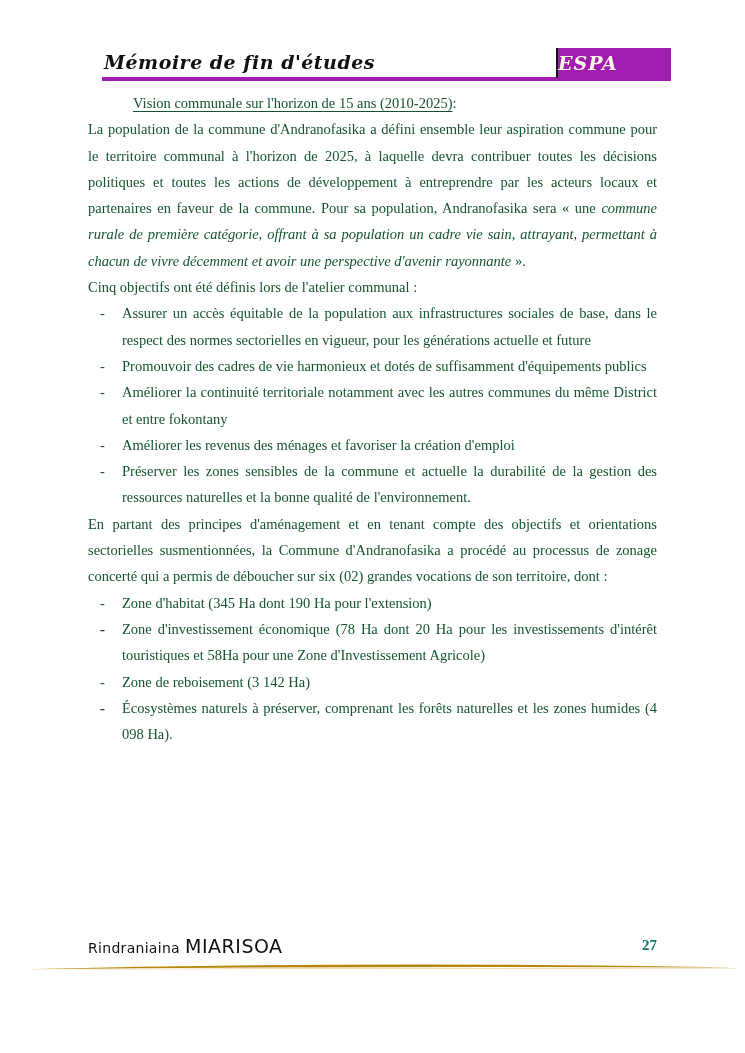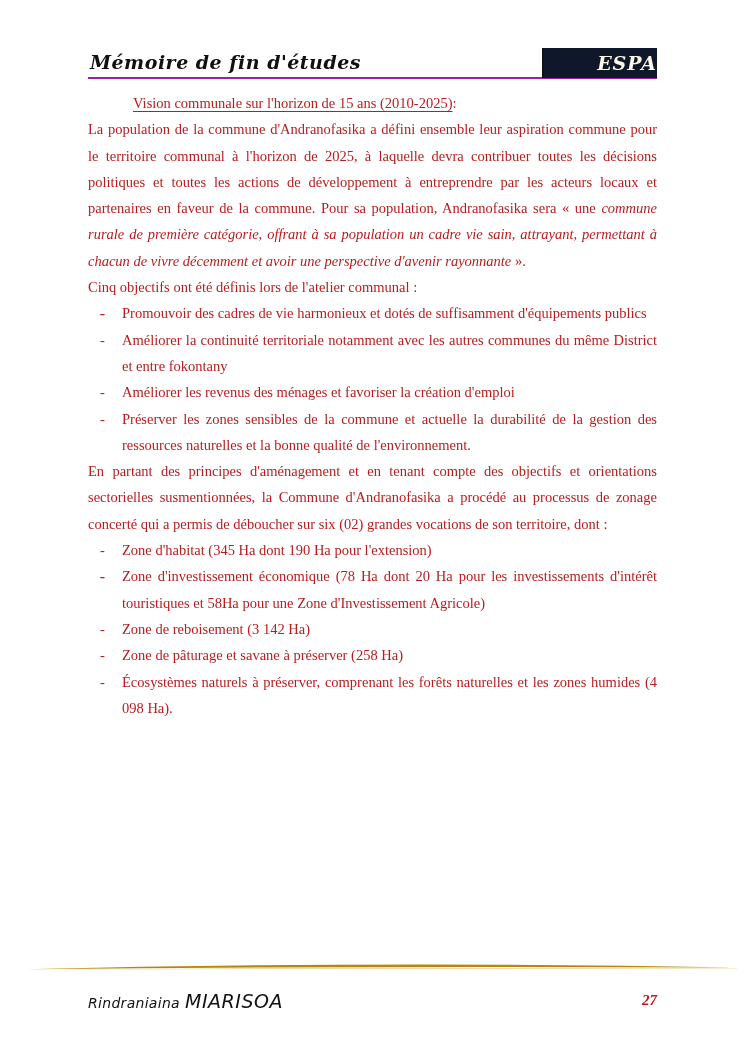--- a/index.html
+++ b/index.html
@@ -6,77 +6,77 @@
   .page{
     position:relative;
     width:745px;height:1053px;
     background:#ffffff;
     font-family:"Liberation Serif","DejaVu Serif",serif;
     color:#1a1a1a;
     overflow:hidden;
   }
   
   .header{
-    position:absolute;top:40px;left:88px;width:569px;height:37px;
-    border-bottom:2px solid #a21caf;
+    position:absolute;top:40px;left:102px;width:569px;height:37px;
+    border-bottom:4px solid #a21caf;
   }
   .header-title{
     position:absolute;left:2px;bottom:4px;
     font-family:"DejaVu Serif",serif;
     font-style:italic;font-weight:bold;
     font-size:19px;letter-spacing:.5px;color:#111;
     white-space:nowrap;
   }
   .logo-box{
     position:absolute;right:0;bottom:-1px;
     width:113px;height:30px;
-    background:#0f172a;
+    background:#a21caf;
     border-left:2px solid #111;
-    display:flex;align-items:center;justify-content:flex-end;
+    display:flex;align-items:center;justify-content:flex-start;
   }
   .logo-box span{
     font-family:"DejaVu Serif",serif;
     font-style:italic;font-weight:bold;
     font-size:19px;letter-spacing:1px;color:#FDF8E8;
   }
   
   .content{
     position:absolute;top:90px;left:88px;width:569px;
-    font-size:14.5px;line-height:26.3px;color:#b91c1c;
+    font-size:14.5px;line-height:26.3px;color:#14532d;
   }
   .content p{margin:0;}
   .heading{text-align:left;text-indent:45px;}
   .u{text-decoration:underline;text-underline-offset:3px;}
   .para{text-align:justify;}
   .it{font-style:italic;}
   .li{
     position:relative;
     padding-left:34px;
     text-align:justify;
   }
   .li .marker{
     position:absolute;left:12px;top:0;
   }
   
   .footer-rule{
     position:absolute;left:25px;top:958px;width:713px;height:9px;
   }
   .footer{
-    position:absolute;left:88px;top:990px;width:569px;height:28px;font-style:italic;
+    position:absolute;left:88px;top:935px;width:569px;height:28px;
   }
   .author{
     position:absolute;left:0;top:0;white-space:nowrap;
     font-family:"DejaVu Sans","Liberation Sans",sans-serif;color:#111;
   }
   .author-first{font-size:14px;letter-spacing:.3px;}
   .author-last{font-size:19px;letter-spacing:.5px;}
   .pagenum{
     position:absolute;right:0;top:2px;
     font-family:"Liberation Serif",serif;
-    font-weight:bold;font-size:15px;color:#b91c1c;
+    font-weight:bold;font-size:15px;color:#0f766e;
   }
 </style>
 </head>
 <body>
 
 <div class="page">
 
   <div class="header">
     <span class="header-title">Mémoire de fin d'études</span>
     <div class="logo-box">
@@ -88,20 +88,21 @@
 
     <p class="heading"><span class="u">Vision communale sur l'horizon de 15 ans (2010-2025)</span><span>:</span></p>
 
     <p class="para"><span>La population de la commune d'Andranofasika a défini ensemble leur aspiration commune pour le territoire communal à l'horizon de 2025, à laquelle devra contribuer toutes les décisions politiques et toutes les actions de développement à entreprendre par les acteurs locaux et partenaires en faveur de la commune. Pour sa population, Andranofasika sera « une </span><span class="it">commune rurale de première catégorie, offrant à sa population un cadre vie sain, attrayant, permettant à chacun de vivre décemment et avoir une perspective d'avenir rayonnante</span><span> ».</span></p>
 
 
     <p class="para">Cinq objectifs ont été définis lors de l'atelier communal :</p>
 
     <div class="li">
       <span class="marker">-</span>
+      <span>Assurer un accès équitable de la population aux infrastructures sociales de base, dans le respect des normes sectorielles en vigueur, pour les générations actuelle et future</span>
     </div>
     <div class="li">
       <span class="marker">-</span>
       <span>Promouvoir des cadres de vie harmonieux et dotés de suffisamment d'équipements publics</span>
     </div>
     <div class="li">
       <span class="marker">-</span>
       <span>Améliorer la continuité territoriale notamment avec les autres communes du même District et entre fokontany</span>
     </div>
     <div class="li">
@@ -126,21 +127,20 @@
     <div class="li">
       <span class="marker">-</span>
       <span>Zone d'investissement économique (78 Ha dont 20 Ha pour les investissements d'intérêt touristiques et 58Ha pour une Zone d'Investissement Agricole)</span>
     </div>
     <div class="li">
       <span class="marker">-</span>
       <span>Zone de reboisement (3 142 Ha)</span>
     </div>
     <div class="li">
       <span class="marker">-</span>
-      <span>Zone de pâturage et savane à préserver (258 Ha)</span>
     </div>
     <div class="li">
       <span class="marker">-</span>
       <span>Écosystèmes naturels à préserver, comprenant les forêts naturelles et les zones humides (4 098 Ha).</span>
     </div>
 
   </div>
 
   <div class="footer-rule">
     <svg width="713" height="9" viewBox="0 0 713 9" xmlns="http://www.w3.org/2000/svg">

